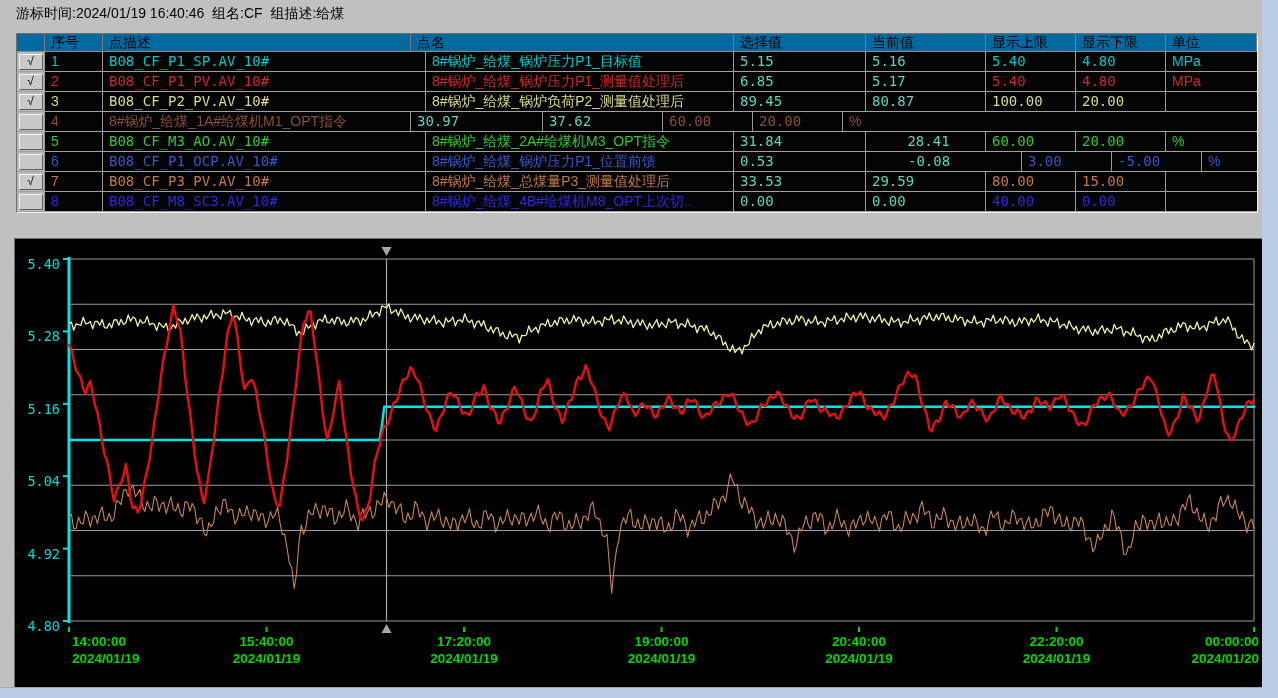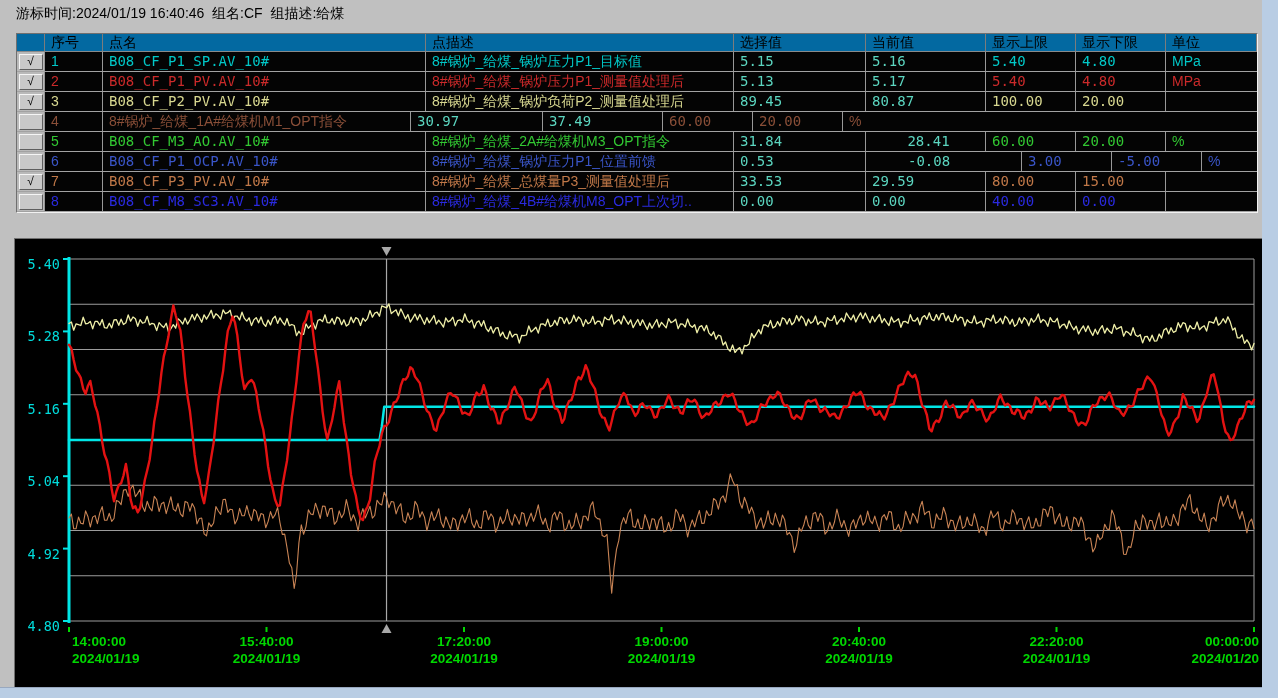--- a/index.html
+++ b/index.html
@@ -39,22 +39,22 @@
 </head>
 <body>
 
 <div id="app">
   <div id="cursor-title">游标时间:2024/01/19 16:40:46  组名:CF  组描述:给煤</div>
 
   <div id="points-table">
     <div class="tr head">
       <div class="td c0"></div>
       <div class="td c1">序号</div>
+      <div class="td c3">点描述</div>
       <div class="td c2">点名</div>
-      <div class="td c3">点描述</div>
       <div class="td c4">选择值</div>
       <div class="td c5">当前值</div>
       <div class="td c6">显示上限</div>
       <div class="td c7">显示下限</div>
       <div class="td c8">单位</div>
     </div>
     <div id="table-body">
         <div class="tr">
           <div class="td c0">
             <div class="chk">√</div>
@@ -68,21 +68,21 @@
           <div class="td c7" style="color: rgb(0, 200, 200);">4.80</div>
           <div class="td c8" style="color: rgb(0, 200, 200);">MPa</div>
         </div>
         <div class="tr">
           <div class="td c0">
             <div class="chk">√</div>
           </div>
           <div class="td c1" style="color: rgb(204, 42, 42);">2</div>
           <div class="td c2" style="color: rgb(204, 42, 42);">B08_CF_P1_PV.AV_10#</div>
           <div class="td c3" style="color: rgb(204, 42, 42);">8#锅炉_给煤_锅炉压力P1_测量值处理后</div>
-          <div class="td c4" style="color: rgb(92, 214, 192);">5.13</div>
+          <div class="td c4" style="color: rgb(92, 214, 192);">6.85</div>
           <div class="td c5" style="color: rgb(92, 214, 192);">5.17</div>
           <div class="td c6" style="color: rgb(204, 42, 42);">5.40</div>
           <div class="td c7" style="color: rgb(204, 42, 42);">4.80</div>
           <div class="td c8" style="color: rgb(204, 42, 42);">MPa</div>
         </div>
         <div class="tr">
           <div class="td c0">
             <div class="chk">√</div>
           </div>
           <div class="td c1" style="color: rgb(216, 216, 144);">3</div>
@@ -94,21 +94,21 @@
           <div class="td c7" style="color: rgb(216, 216, 144);">20.00</div>
           <div class="td c8" style="color: rgb(216, 216, 144);"></div>
         </div>
         <div class="tr">
           <div class="td c0">
             <div class="chk"></div>
           </div>
           <div class="td c1" style="color: rgb(138, 79, 56);">4</div>
           <div class="td c3" style="color: rgb(138, 79, 56);">8#锅炉_给煤_1A#给煤机M1_OPT指令</div>
           <div class="td c4" style="color: rgb(92, 214, 192);">30.97</div>
-          <div class="td c5" style="color: rgb(92, 214, 192);">37.49</div>
+          <div class="td c5" style="color: rgb(92, 214, 192);">37.62</div>
           <div class="td c6" style="color: rgb(138, 79, 56);">60.00</div>
           <div class="td c7" style="color: rgb(138, 79, 56);">20.00</div>
           <div class="td c8" style="color: rgb(138, 79, 56);">%</div>
         </div>
         <div class="tr">
           <div class="td c0">
             <div class="chk"></div>
           </div>
           <div class="td c1" style="color: rgb(50, 200, 50);">5</div>
           <div class="td c2" style="color: rgb(50, 200, 50);">B08_CF_M3_AO.AV_10#</div>

